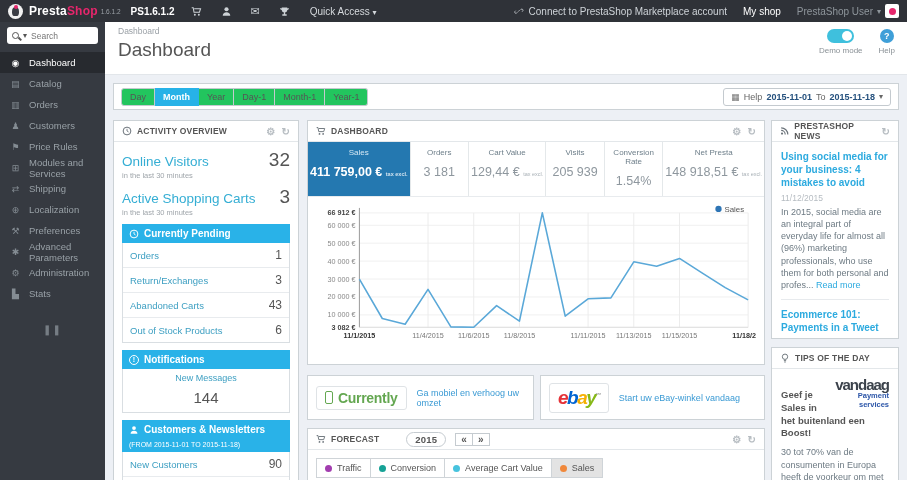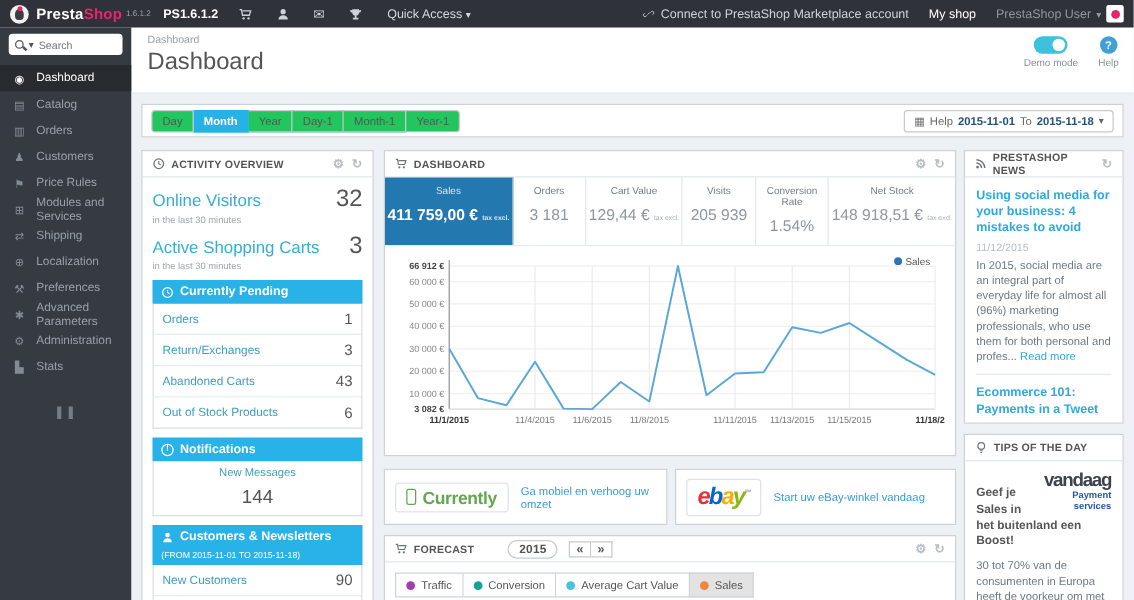--- a/index.html
+++ b/index.html
@@ -428,21 +428,21 @@
         </div>
       <div class="kpi">
           <div class="t">Visits</div>
           <div class="v"><span>205 939</span></div>
         </div>
       <div class="kpi">
           <div class="t">Conversion Rate</div>
           <div class="v"><span>1.54%</span></div>
         </div>
       <div class="kpi">
-          <div class="t">Net Stock</div>
+          <div class="t">Net Presta</div>
           <div class="v"><span>148 918,51 €</span> <span class="n">tax excl.</span></div>
         </div>
     </div>
     <div class="chart-wrap">
       <svg id="sales-chart" viewBox="0 0 446 154">
           <line x1="44" x2="438" y1="10" y2="10" stroke="#f0f0f0"></line>
           <text x="40" y="12.5" text-anchor="end" font-size="7.3" fill="#444" font-weight="bold">66 912 €</text>
           <line x1="44" x2="438" y1="22.56136612877957" y2="22.56136612877957" stroke="#f0f0f0"></line>
           <text x="40" y="25.06136612877957" text-anchor="end" font-size="7.3" fill="#888" font-weight="normal">60 000 €</text>
           <line x1="44" x2="438" y1="40.73463888453705" y2="40.73463888453705" stroke="#f0f0f0"></line>

